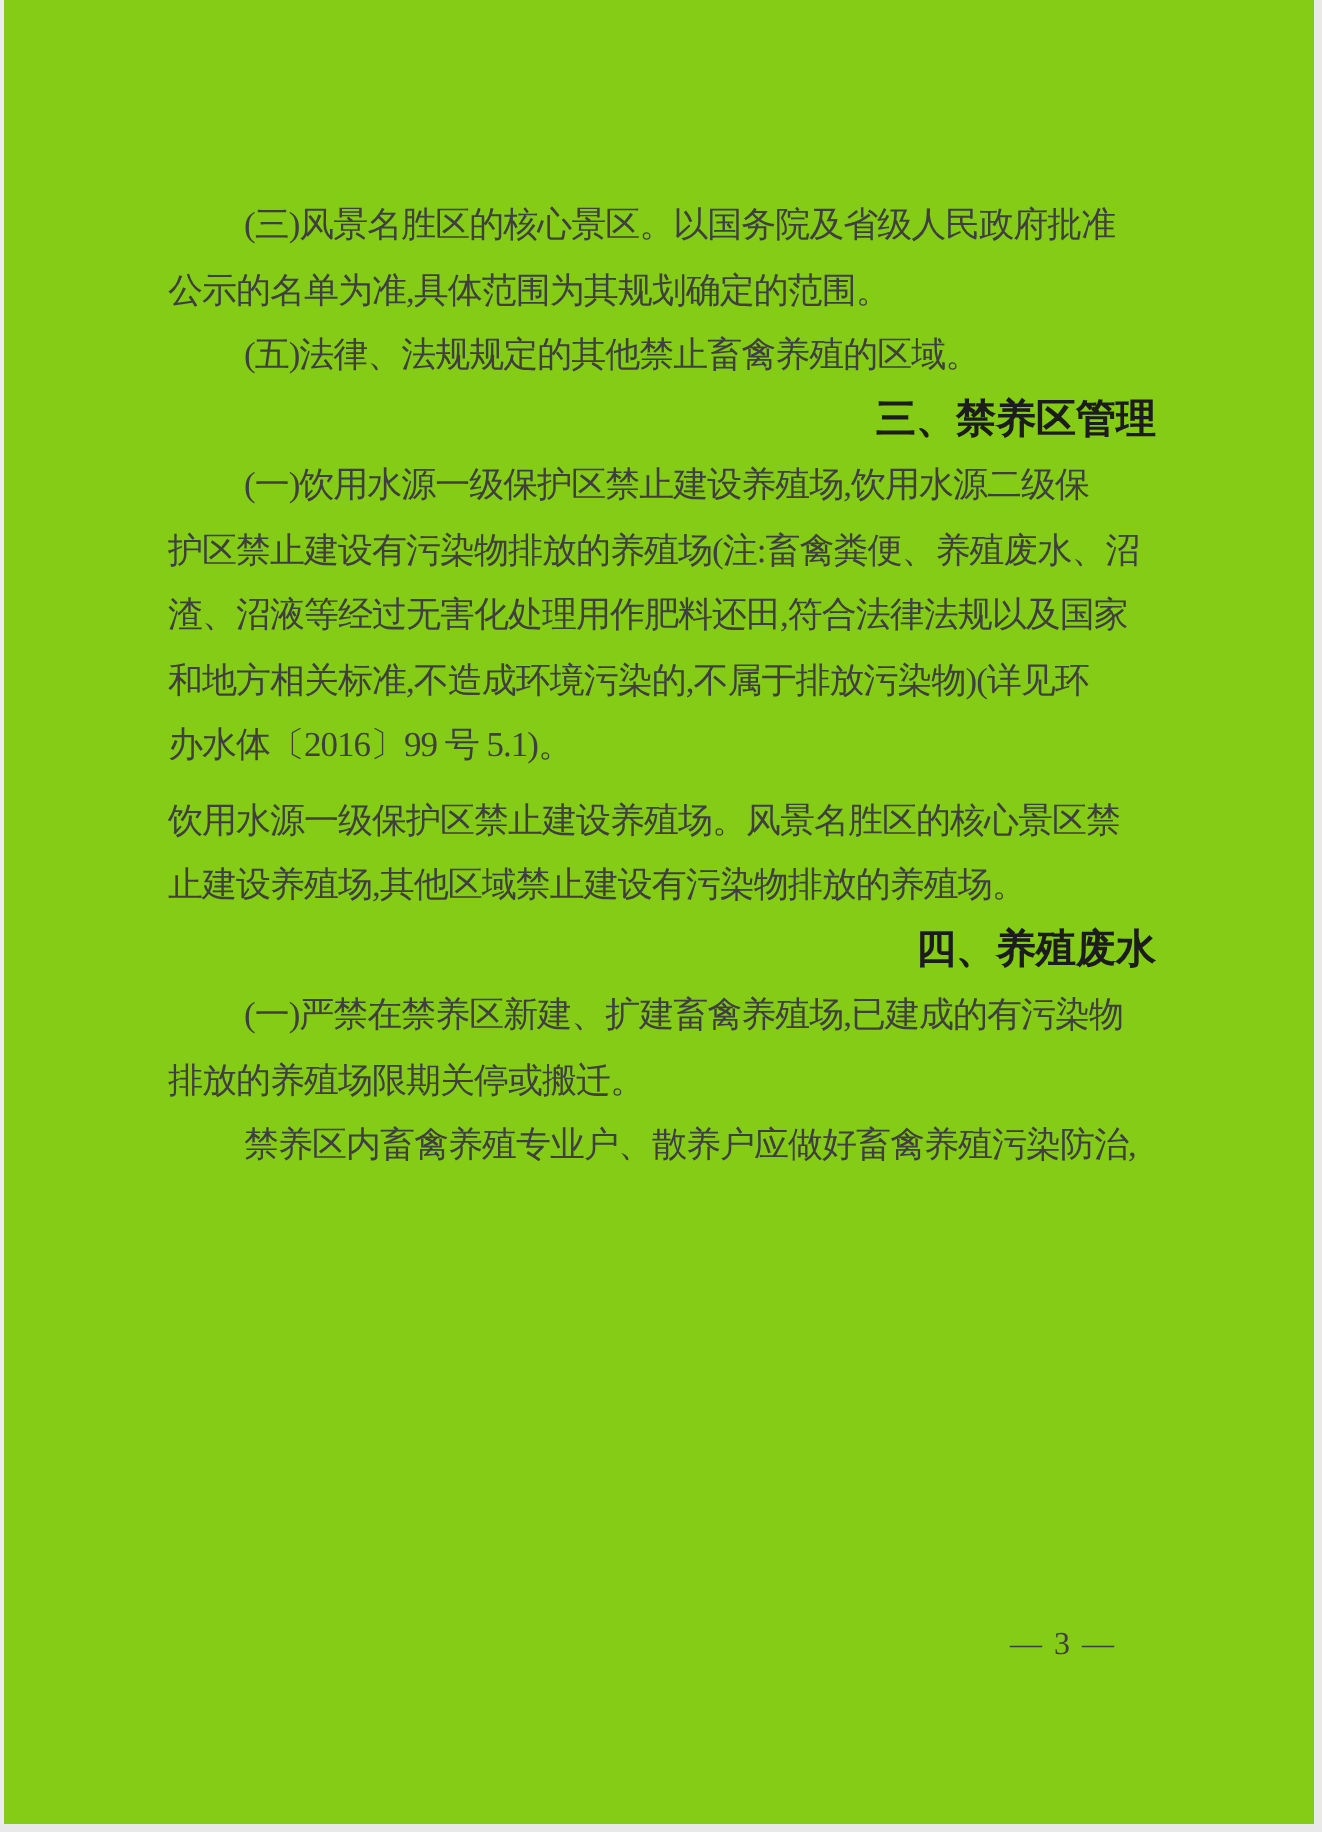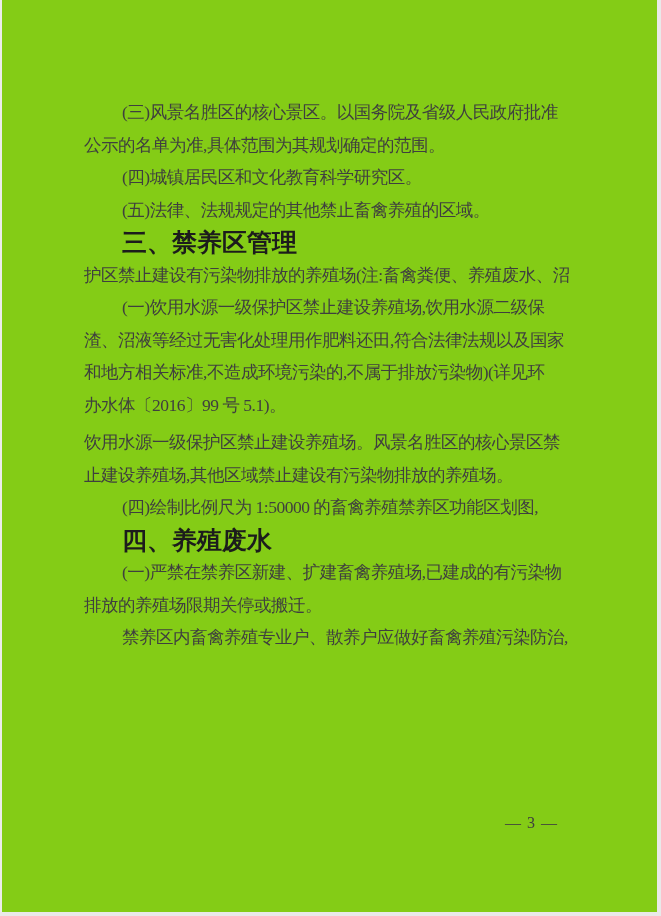--- a/index.html
+++ b/index.html
@@ -36,21 +36,22 @@
   .ln {
     white-space: nowrap;
     height: 32.5px;
   }
   .ln.ind { padding-left: 38px; }
   .ln.hd {
     font-family: "Liberation Sans", "DejaVu Sans", sans-serif;
     font-weight: 700;
     color: #1c1c1c;
     letter-spacing: 0;
-    font-size: 25px;
+    font-size: 20px;
+    text-align: right;
   }
   .footer {
     position: absolute;
     top: 814px;
     left: 0;
     width: 661px;
     text-align: right;
     padding-right: 103px;
     box-sizing: border-box;
     font-size: 16px;
@@ -66,50 +67,46 @@
   <div class="edge right"></div>
   <div class="edge bottom"></div>
 
   <div class="content">
 
     <div class="para">
       <div class="ln ind">(三)风景名胜区的核心景区。以国务院及省级人民政府批准</div>
       <div class="ln">公示的名单为准,具体范围为其规划确定的范围。</div>
     </div>
 
-    <div class="para">
-      <div class="ln ind">(四)城镇居民区和文化教育科学研究区。</div>
-    </div>
 
     <div class="para">
       <div class="ln ind">(五)法律、法规规定的其他禁止畜禽养殖的区域。</div>
     </div>
 
     <div class="para">
       <div class="ln ind hd">三、禁养区管理</div>
     </div>
 
     <div class="para">
+      <div class="ln ind">(一)饮用水源一级保护区禁止建设养殖场,饮用水源二级保</div>
       <div class="ln">护区禁止建设有污染物排放的养殖场(注:畜禽粪便、养殖废水、沼</div>
-      <div class="ln ind">(一)饮用水源一级保护区禁止建设养殖场,饮用水源二级保</div>
       <div class="ln">渣、沼液等经过无害化处理用作肥料还田,符合法律法规以及国家</div>
       <div class="ln">和地方相关标准,不造成环境污染的,不属于排放污染物)(详见环</div>
       <div class="ln">办水体〔2016〕99 号 5.1)。</div>
     </div>
 
     <div class="para sp">
       <div class="ln">饮用水源一级保护区禁止建设养殖场。风景名胜区的核心景区禁</div>
       <div class="ln">止建设养殖场,其他区域禁止建设有污染物排放的养殖场。</div>
     </div>
 
     <div class="para">
     </div>
 
     <div class="para">
-      <div class="ln ind">(四)绘制比例尺为 1:50000 的畜禽养殖禁养区功能区划图,</div>
     </div>
 
     <div class="para">
       <div class="ln ind hd">四、养殖废水</div>
     </div>
 
     <div class="para">
       <div class="ln ind">(一)严禁在禁养区新建、扩建畜禽养殖场,已建成的有污染物</div>
       <div class="ln">排放的养殖场限期关停或搬迁。</div>
     </div>

